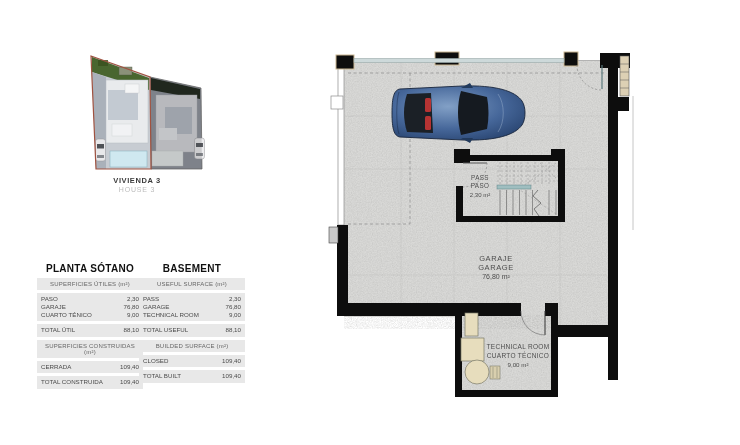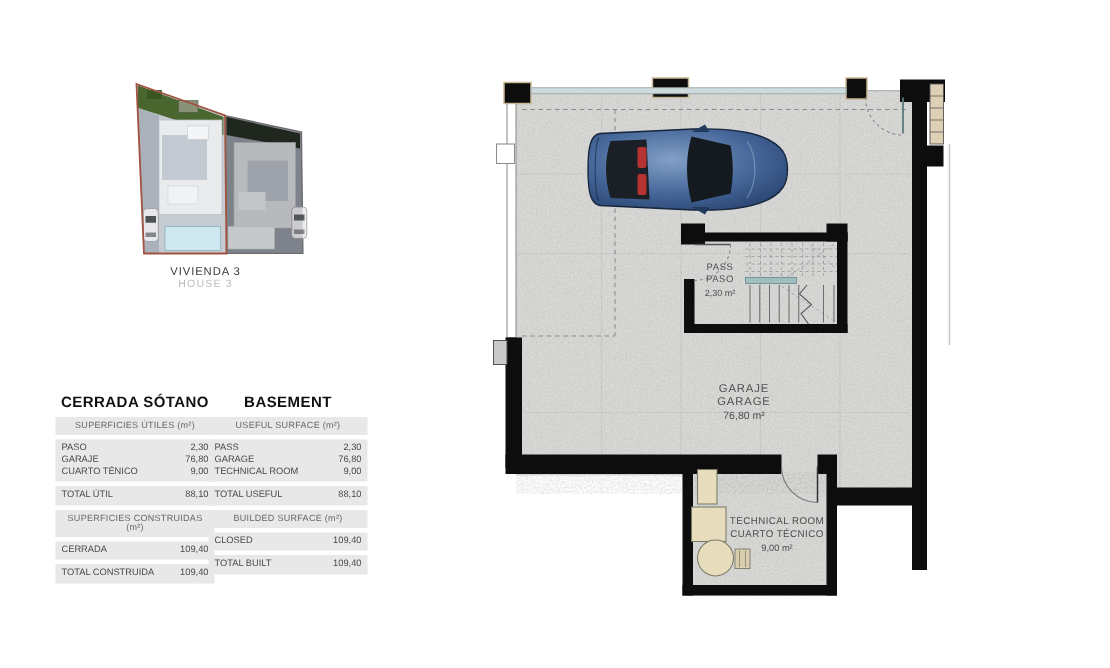--- a/index.html
+++ b/index.html
@@ -2,21 +2,21 @@
 <html><head>
 <meta charset="utf-8">
 <style>
   html,body{margin:0;padding:0;background:#fff;}
   #stage{position:relative;width:740px;height:445px;background:#ffffff;overflow:hidden;
          font-family:"Liberation Sans",sans-serif;}
   svg text{font-family:"Liberation Sans",sans-serif;}
 
   
   .site-caption{position:absolute;left:82px;top:176px;width:110px;text-align:center;}
-  .site-caption .es{font-size:7.5px;font-weight:normal;color:#3a3a3a;letter-spacing:.6px;}
+  .site-caption .es{font-size:7.5px;font-weight:bold;color:#3a3a3a;letter-spacing:.6px;}
   .site-caption .en{font-size:7px;color:#bcbcbc;letter-spacing:.8px;margin-top:1px;}
 
   
   .area-table{position:absolute;top:263px;width:106px;}
   .area-table.es{left:37px;}
   .area-table.en{left:139px;}
   .tbl-title{font-size:10px;font-weight:bold;color:#101010;text-align:center;
              letter-spacing:.3px;margin-bottom:4px;}
   .band{background:#e8e8e8;margin-bottom:3px;padding:2px 4px;color:#555;}
   .band.center{text-align:center;font-size:6px;letter-spacing:.2px;padding:3px 2px;color:#666;}
@@ -67,21 +67,21 @@
       <polygon points="91,56 150,77 151,169 96,169" fill="none" stroke="#a05240" stroke-width="1.2"></polygon>
     </g>
   </svg>
 
   <div class="site-caption">
     <div class="es">VIVIENDA 3</div>
     <div class="en">HOUSE 3</div>
   </div>
 
   <div class="area-table es">
-    <div class="tbl-title">CERRADA SÓTANO</div>
+    <div class="tbl-title">PLANTA SÓTANO</div>
     <div class="band center">SUPERFICIES ÚTILES (m²)</div>
     <div class="band">
       <div class="kv">
         <span>PASO</span>
           <span>2,30</span>
       </div>
       <div class="kv">
         <span>GARAJE</span>
           <span>76,80</span>
       </div>

